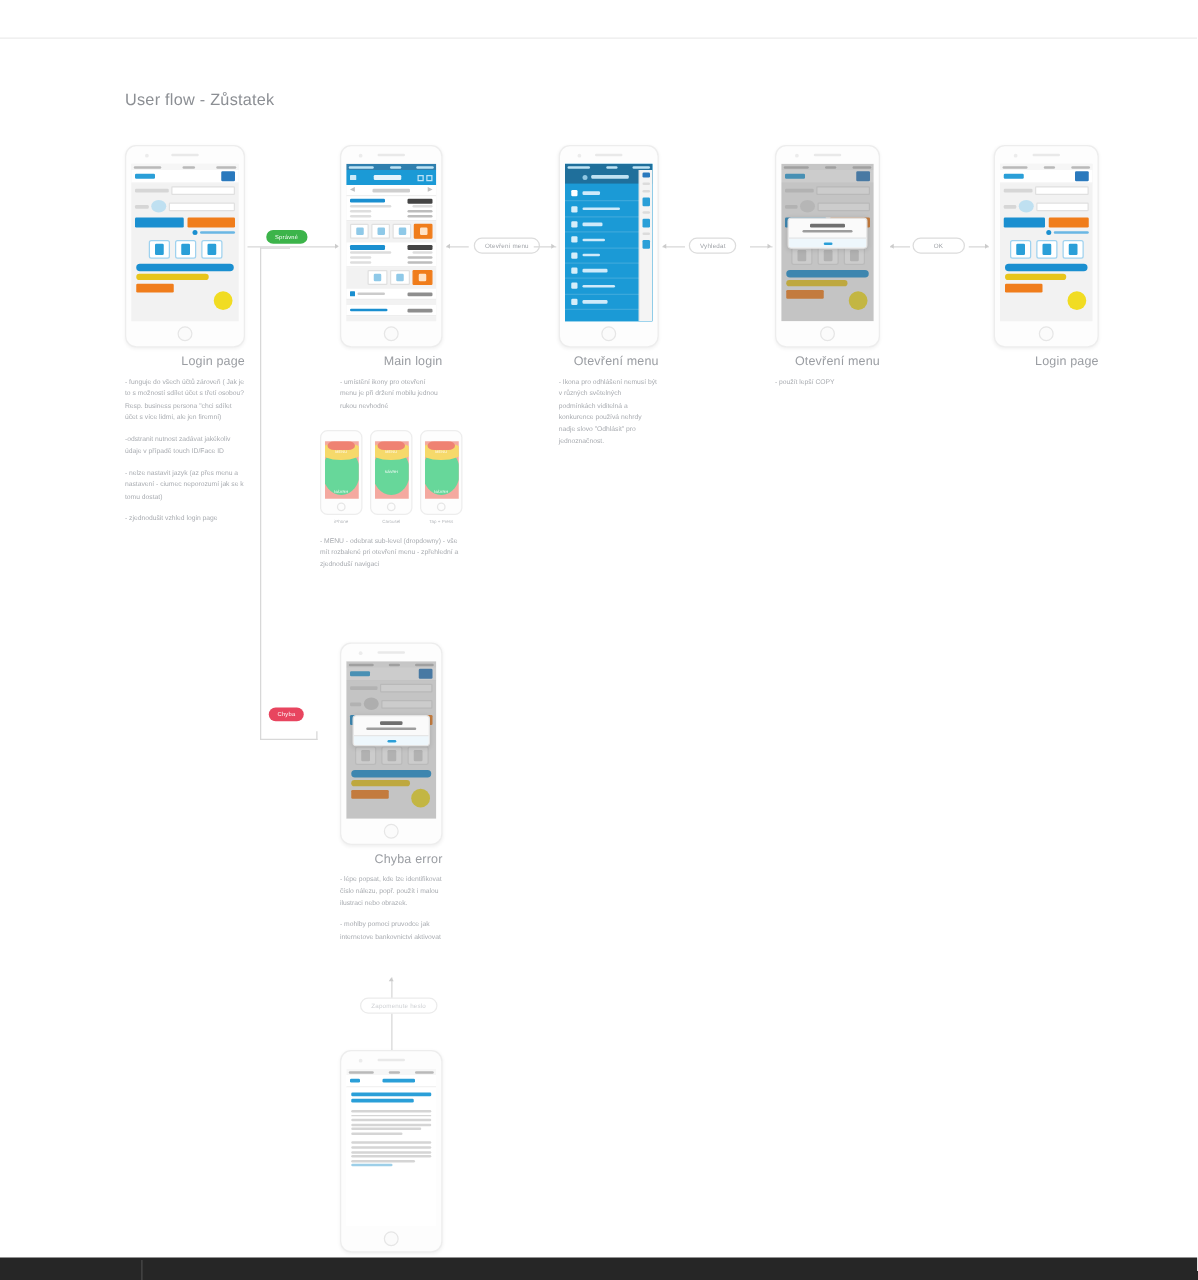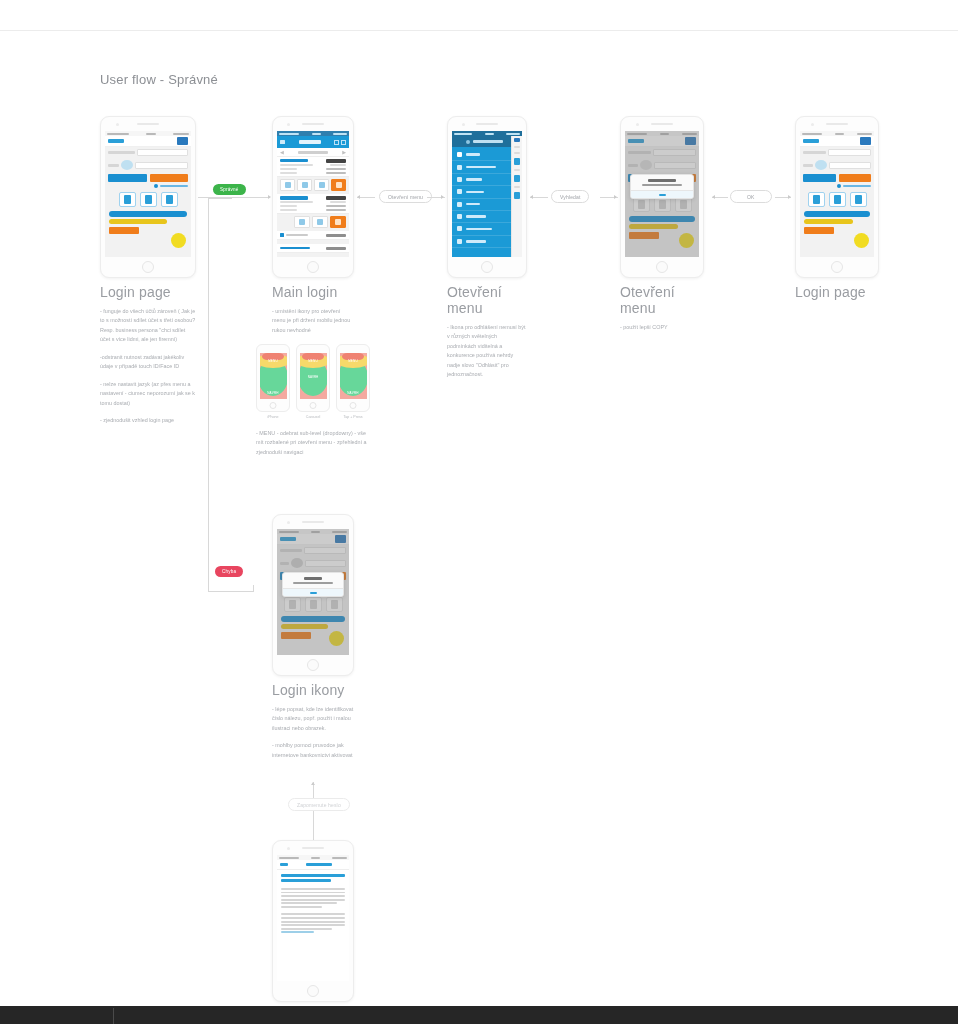--- a/index.html
+++ b/index.html
@@ -32,22 +32,22 @@
   
   .board-title {
     position: absolute; left: 100px; top: 72px;
     font-size: 13px; color: #8c8f94; letter-spacing: .2px;
     white-space: nowrap;
   }
 
   
   .node { position: absolute; }
   .node-caption {
-    text-align: left;
-    font-size: 14px;
+    text-align: right;
+    font-size: 10px;
     color: #9a9da2;
     margin-top: 6px;
     letter-spacing: .15px;
   }
   .node-notes {
     margin-top: 7px;
     font-size: 5.4px;
     line-height: 1.75;
     color: #a9acb1;
     text-align: left;
@@ -334,21 +334,21 @@
   .chip.green { background: #3cb44a; }
   .chip.red   { background: #e8455f; }
 </style>
 </head>
 <body>
 
 <div id="canvas">
 
   <div class="top-rule"></div>
 
-  <div class="board-title">User flow - Správné</div>
+  <div class="board-title">User flow - Zůstatek</div>
 
   <div class="node" style="left:100px; top:116px; width:96px;">
     <div class="phone" style="width:96px; height:162px;">
       <div class="cam"></div>
       <div class="speaker"></div>
       <div class="screen">
         <div class="statusbar">
           <span class="sb-blk" style="width:22px"></span>
           <span class="sb-blk" style="width:10px"></span>
           <span class="sb-blk" style="width:16px"></span>
@@ -830,21 +830,21 @@
         <div class="dialog">
           <div class="dtitle" style="width:30%"></div>
           <div class="dmsg"></div>
           <div class="dok">
               <span class="w"></span>
             </div>
         </div>
       </div>
       <div class="home"></div>
     </div>
-    <div class="node-caption">Login ikony</div>
+    <div class="node-caption">Chyba error</div>
     <div class="node-notes">
       <p>- lépe popsat, kde lze identifikovat číslo nálezu, popř. použít i malou ilustraci nebo obrazek.</p>
       <p>- mohlby pomoci pruvodce jak internetove bankovnictvi aktivovat</p>
     </div>
   </div>
 
   <div class="conn-v" style="left:313px; top:782px; height:58px;"></div>
   <div class="arrow-u" style="left:310.8px; top:782px;"></div>
   <div class="conn-pill faint" style="left:288px; top:798px;">Zapomenute heslo</div>
 

